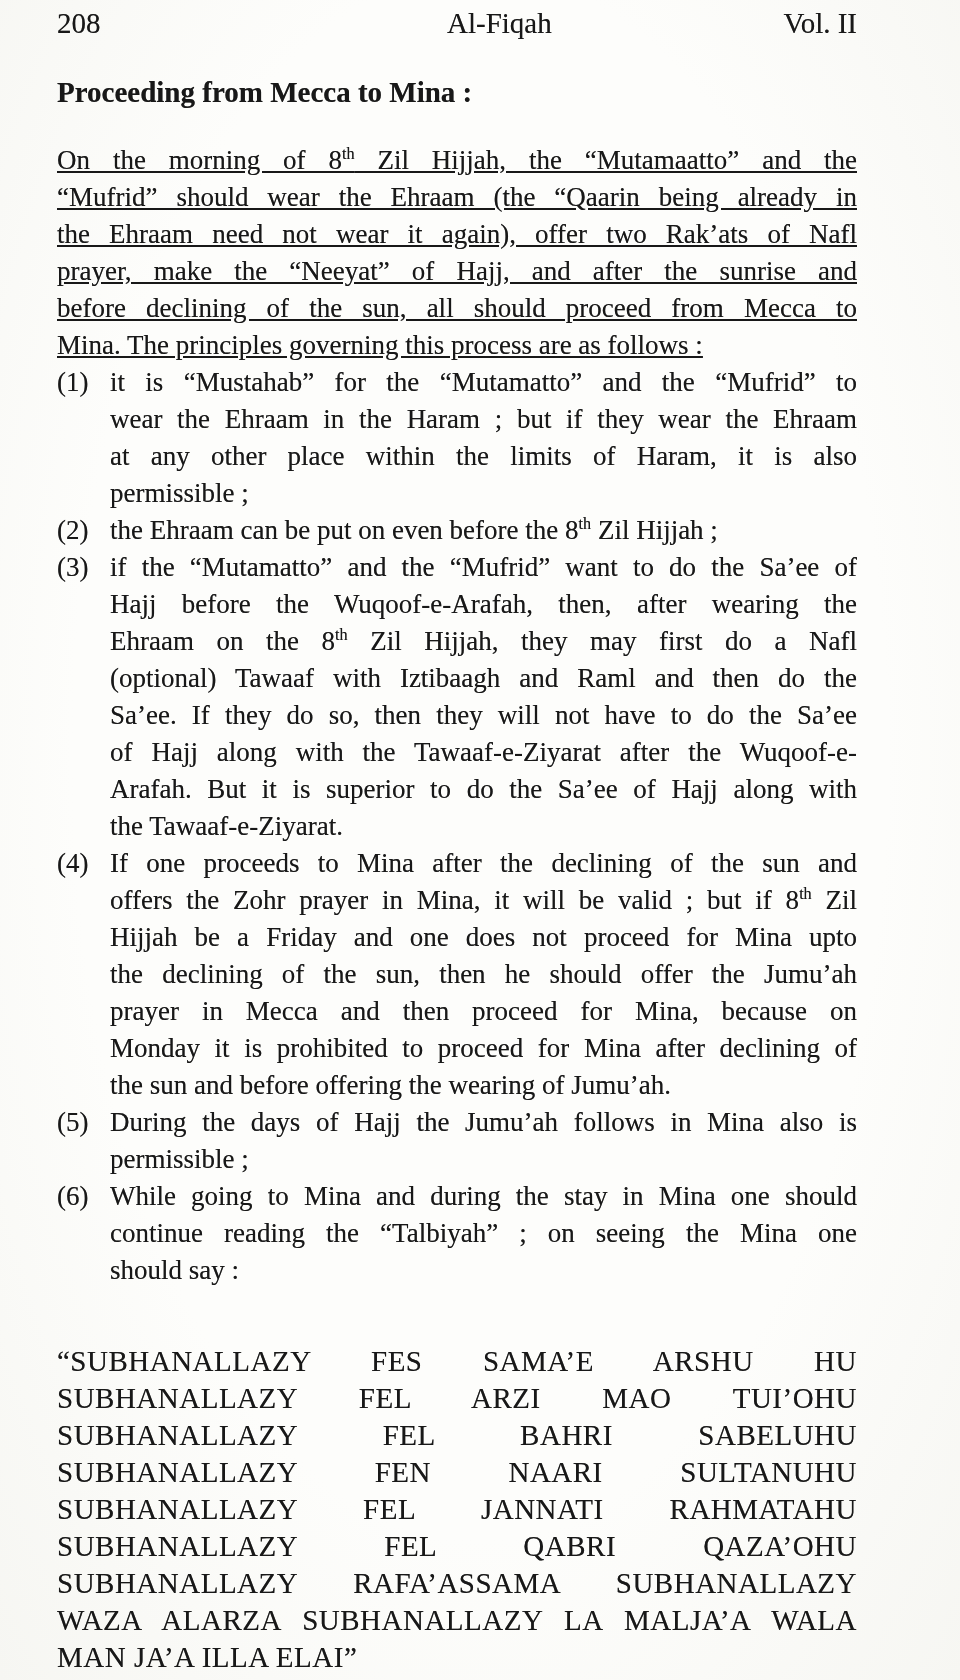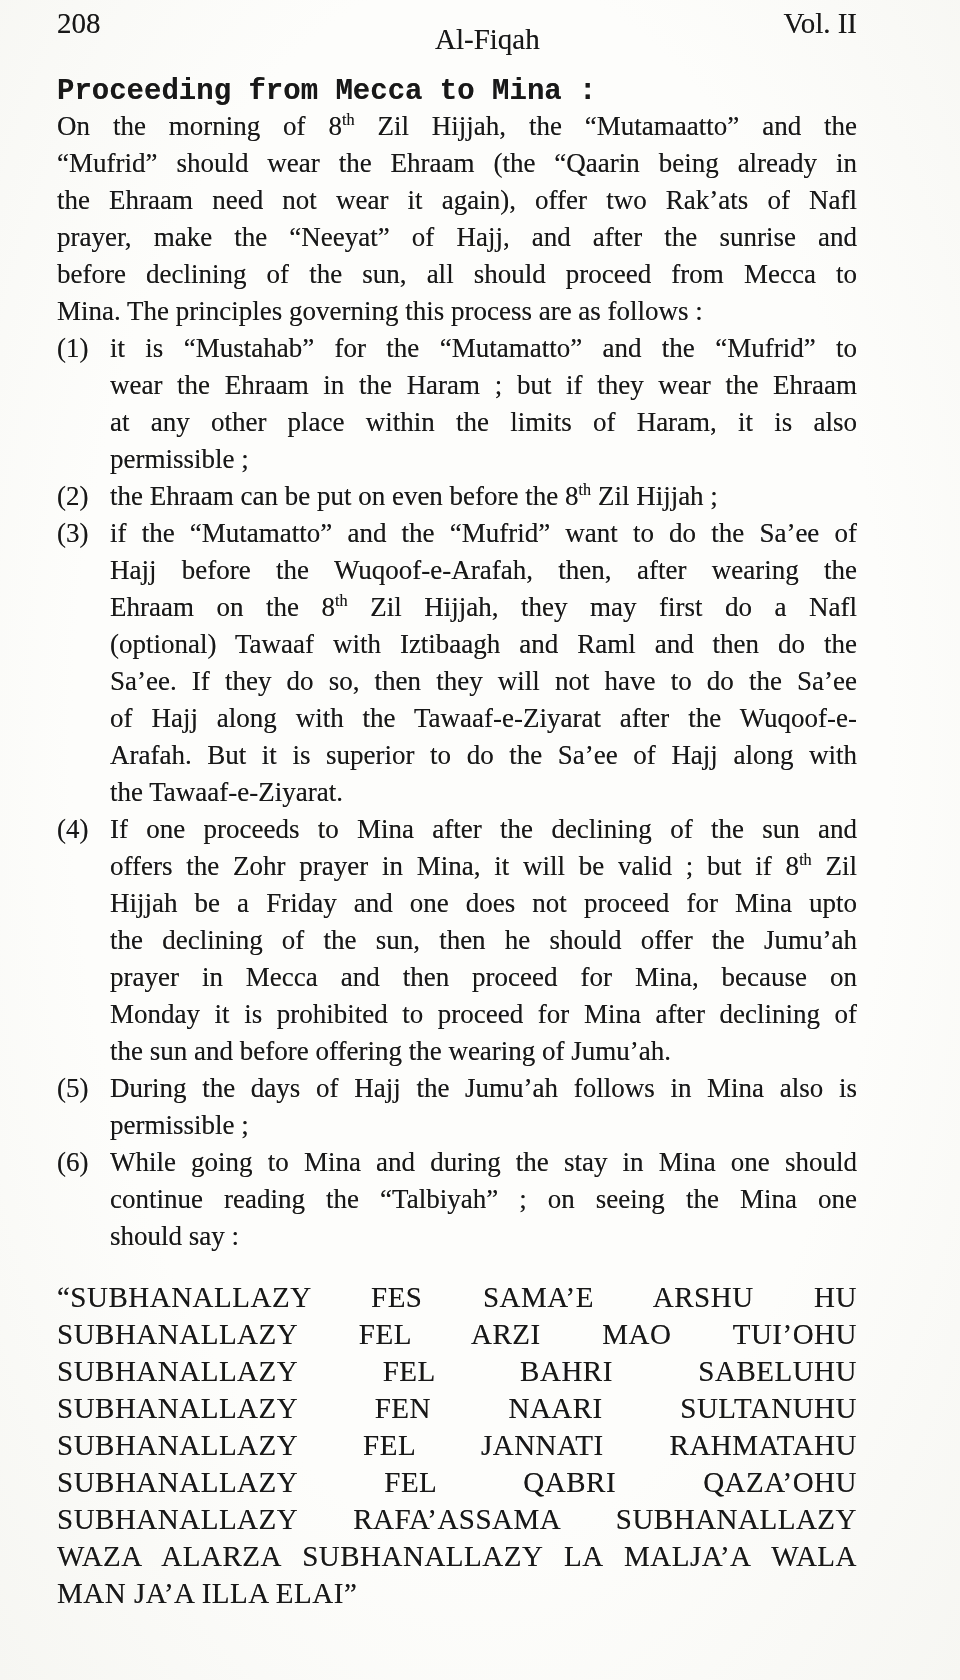--- a/index.html
+++ b/index.html
@@ -24,34 +24,34 @@
   }
   .header {
     display: flex;
     justify-content: space-between;
     align-items: baseline;
     font-size: 29px;
     line-height: 30px;
   }
   .header .center { 
     position: absolute;
-    left: 378px;
-    margin-top: 16px;
+    left: 390px;
   }
   .header { position: relative; }
   .section-heading {
     margin-top: 38px;
     font-size: 29px;
     line-height: 32px;
     font-weight: bold;
-    font-family: Liberation Mono, monospace;
   }
   .intro {
+    margin-top: 34px;
     font-size: 27px;
     line-height: 37px;
+    text-decoration: underline;
   }
   .jl {
     text-align: justify;
     text-align-last: justify;
     white-space: nowrap;
   }
   .jl, .nl { min-height: 37px; }
   .nl {
     text-align: left;
     text-align-last: left;
@@ -69,21 +69,21 @@
     left: 0;
     top: 0;
   }
   sup.sup {
     font-size: 0.6em;
     vertical-align: super;
     line-height: 0;
     letter-spacing: 0;
   }
   .dua {
-    margin-top: 24px;
+    margin-top: 54px;
     font-size: 29px;
     line-height: 37px;
     letter-spacing: 0.5px;
   }
 </style>
 </head>
 <body>
 
 <div class="page">
 

